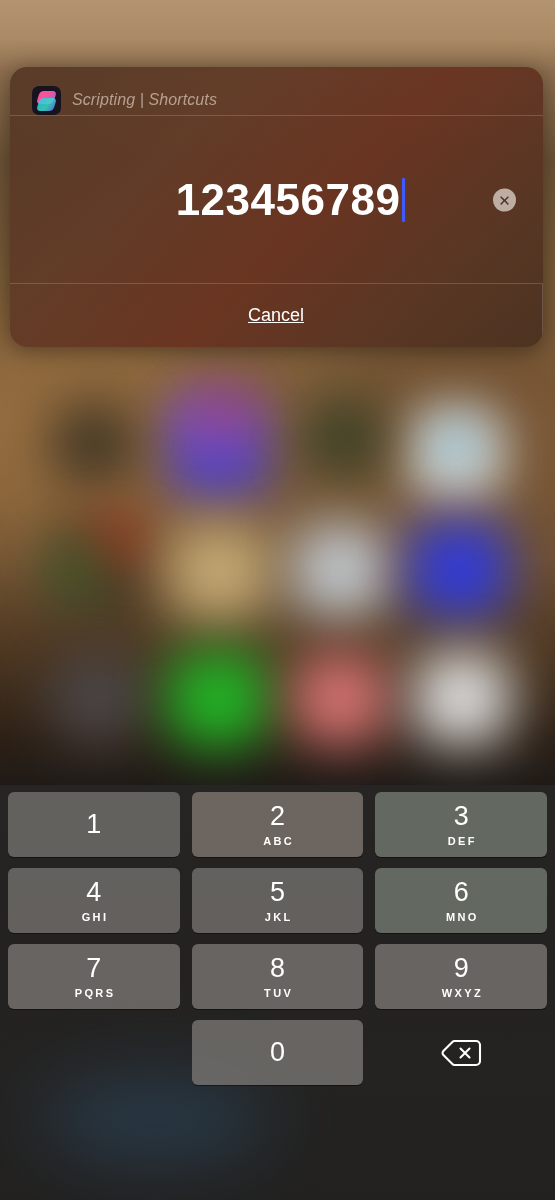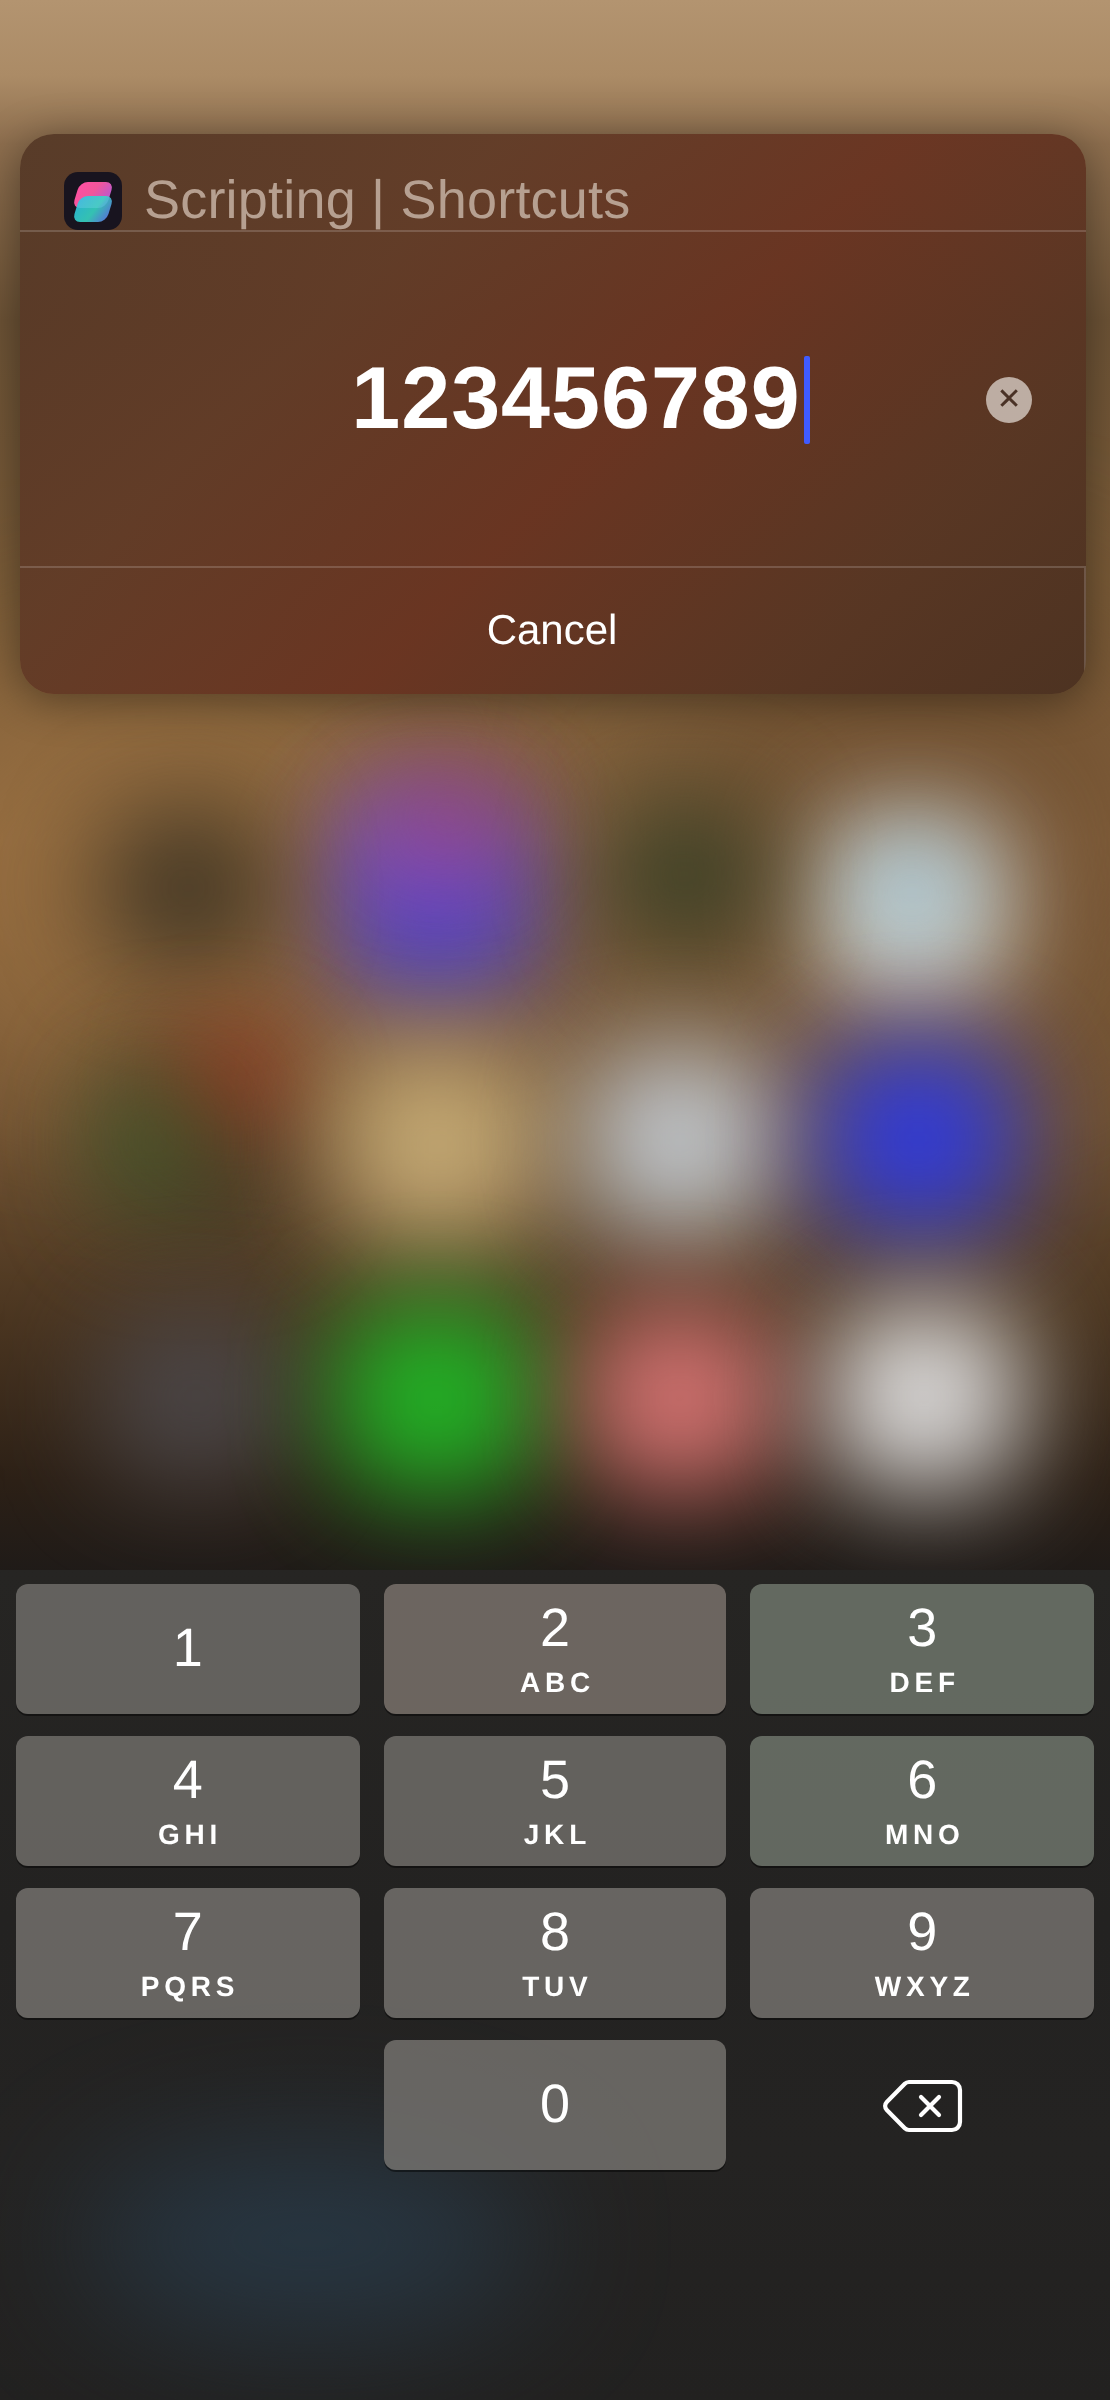--- a/index.html
+++ b/index.html
@@ -117,22 +117,23 @@
     transform: skewX(-17deg);
   }
   .app-icon .sh-b {
     left: 6px; top: 12px;
     background: linear-gradient(115deg, #2bc8e8 0%, #38d9c6 55%, #5f7ff0 100%);
     transform: skewX(-17deg);
     opacity: .88;
   }
   .app-name {
     color: #b6a091;
-    font-size: 27px;
+    font-size: 16px;
     letter-spacing: .1px;
+    font-style: italic;
   }
   .dialog-title {
     color: #ffffff;
     font-size: 21px;
     font-weight: bold;
     letter-spacing: .2px;
     padding: 15px 0 17px 12px;
   }
   .hrule {
     height: 1px;
@@ -188,21 +189,22 @@
   .actions {
     display: flex;
     height: 63px;
   }
   .action {
     flex: 1;
     display: flex;
     align-items: center;
     justify-content: center;
     color: #ffffff;
-    font-size: 21px;
+    font-size: 18px;
+    text-decoration: underline;
   }
   .action.done { font-weight: bold; }
   .vrule {
     width: 1px;
     background: rgba(255,255,255,.17);
   }
 
   
   .keypad {
     position: absolute;
@@ -236,21 +238,21 @@
     background: none;
     box-shadow: none;
   }
   .key-digit {
     color: #ffffff;
     font-size: 27px;
     line-height: 1;
   }
   .key-letters {
     color: #ffffff;
-    font-size: 14px;
+    font-size: 11px;
     font-weight: bold;
     letter-spacing: 2.4px;
     margin-top: 5px;
     text-indent: 2.4px;
     text-align: right;
   }
   .key-nolabel .key-digit { margin-top: 0; }
 
   .backspace {
     flex: 1;

